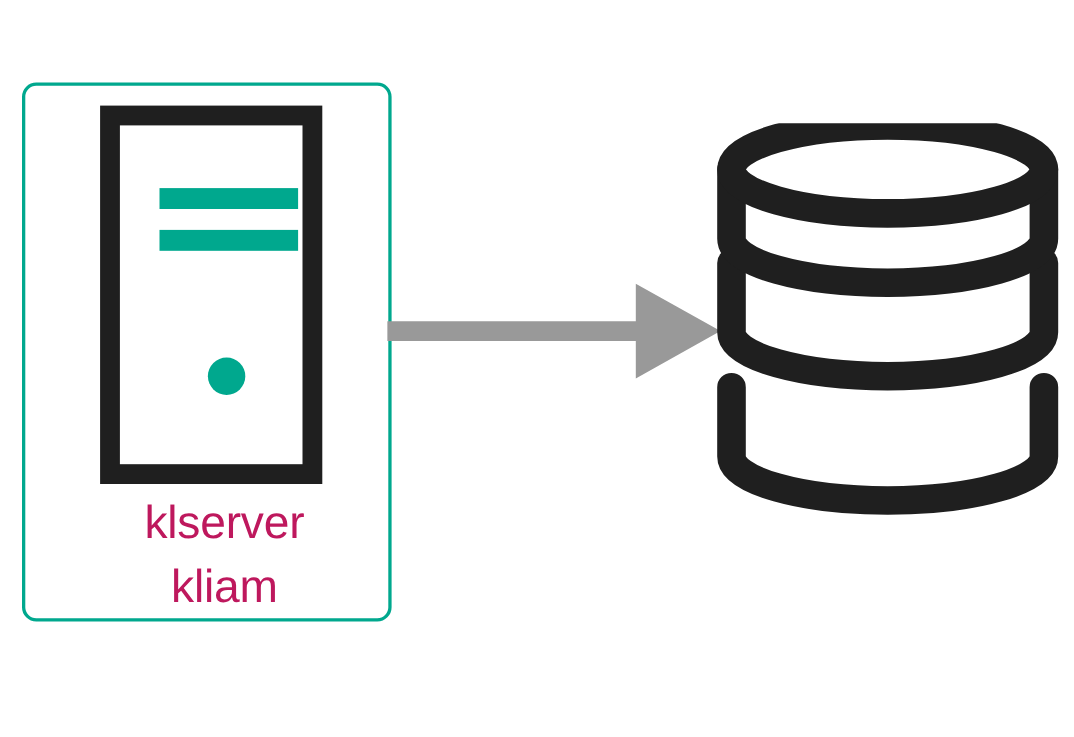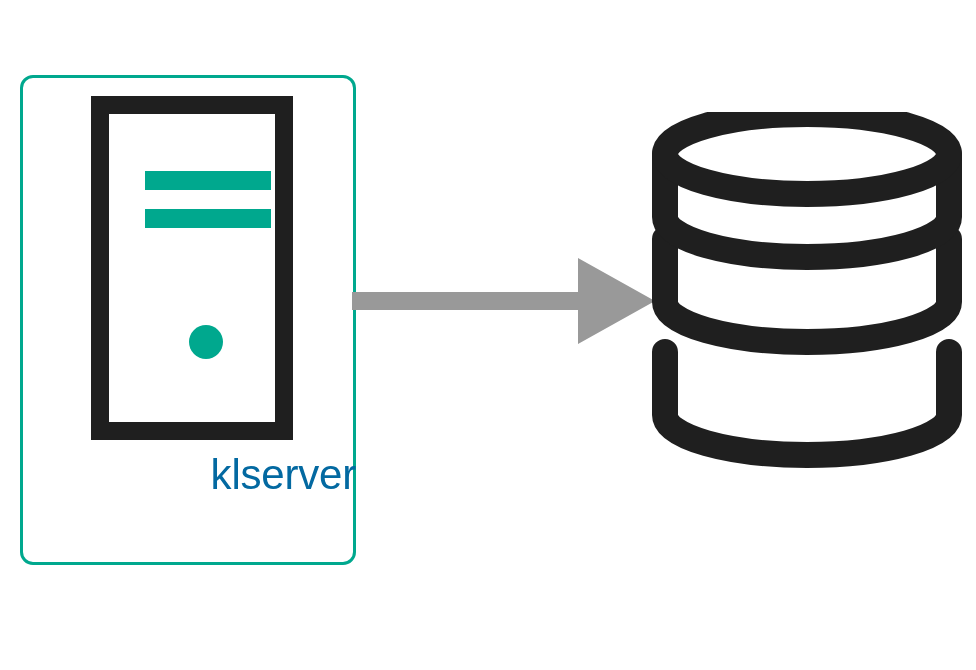--- a/index.html
+++ b/index.html
@@ -62,27 +62,27 @@
     top: 211px;
     width: 34px;
     height: 34px;
     border-radius: 50%;
     background: #00a88e;
   }
 
   
   .caption {
     position: absolute;
-    left: 3px;
+    left: 16px;
     top: 368px;
     width: 100%;
-    text-align: right;
+    text-align: center;
     font-size: 42px;
     line-height: 1.38;
-    color: #0369a1;
+    color: #be185d;
     font-weight: 400;
     letter-spacing: -0.2px;
   }
   .caption-line { display: block; }
 
   
   .arrow {
     position: absolute;
     left: 352px;
     top: 254px;
@@ -107,20 +107,21 @@
   <div class="server-card">
 
     <div class="tower">
       <div class="slot slot-1"></div>
       <div class="slot slot-2"></div>
       <div class="led"></div>
     </div>
 
     <div class="caption">
       <span class="caption-line">klserver</span>
+      <span class="caption-line">kliam</span>
     </div>
 
   </div>
 
   <svg class="arrow" viewBox="0 0 308 94">
 
     <path d="M 0 38 L 226 38 L 226 4 L 303 47 L 226 90 L 226 56 L 0 56 Z" fill="#999999"></path>
   </svg>
 
   <svg class="database" viewBox="0 0 314 366">

